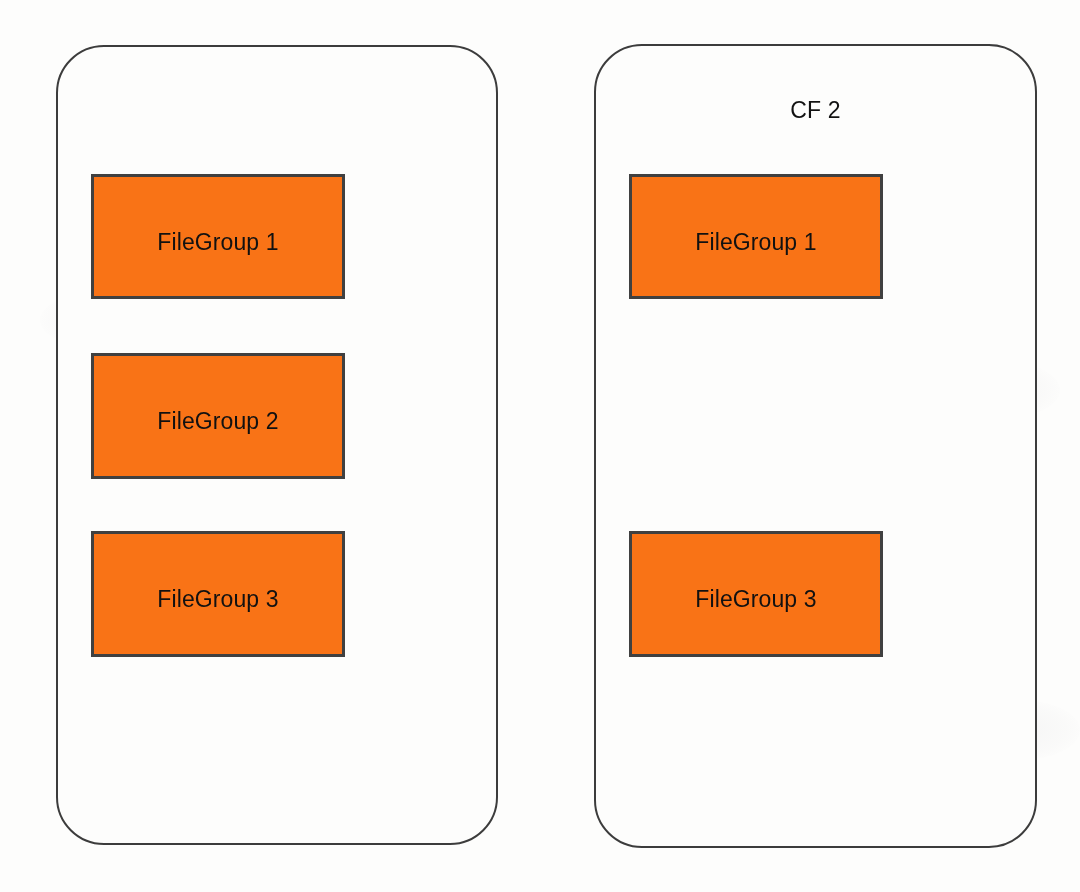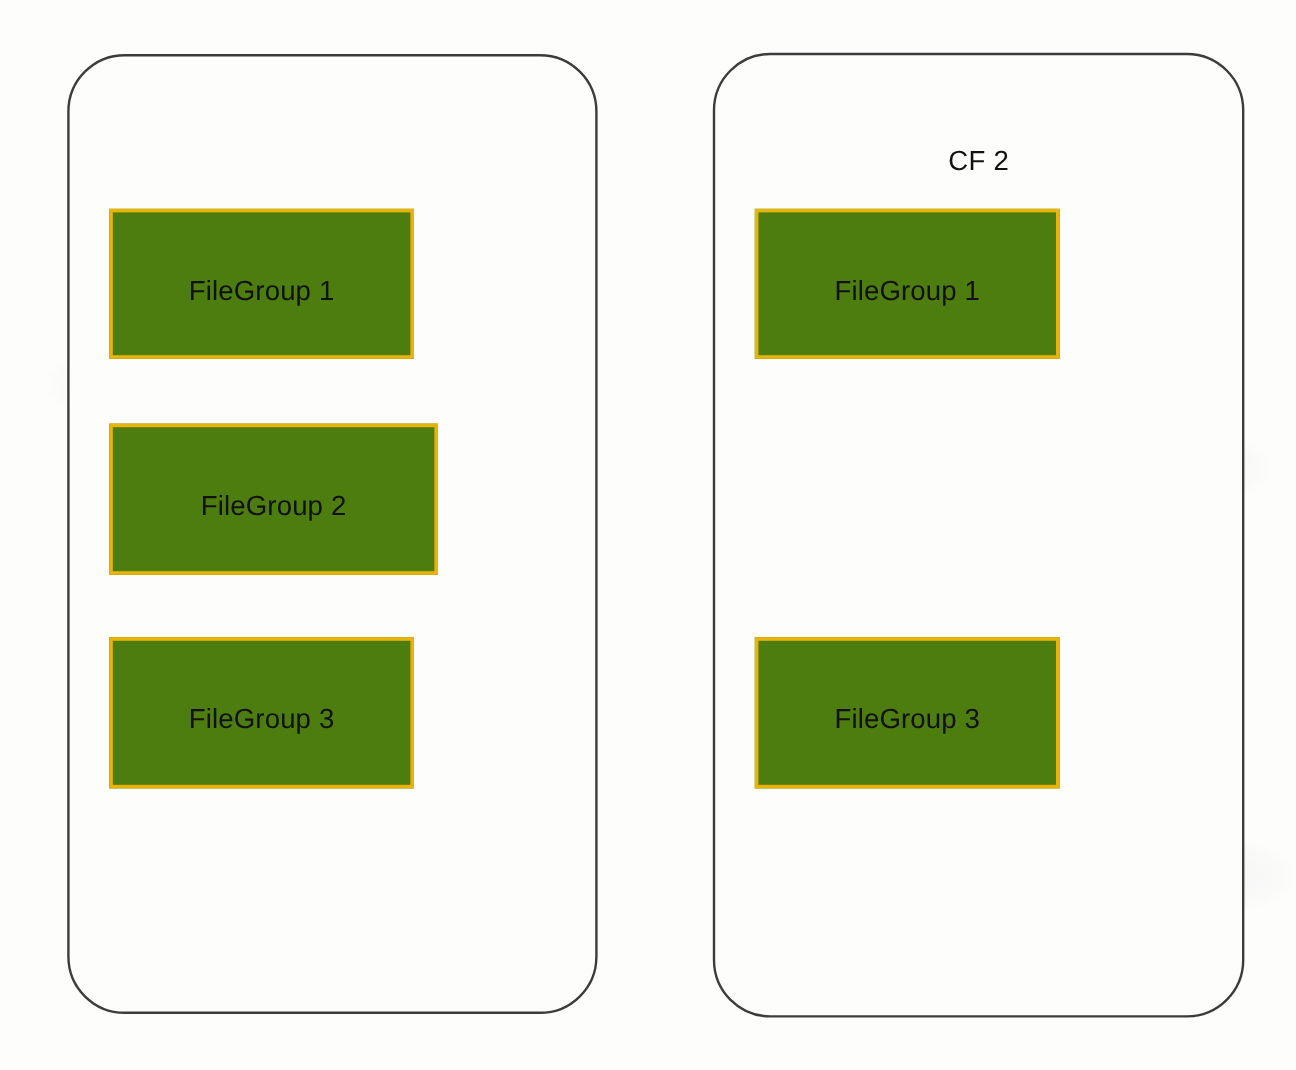--- a/index.html
+++ b/index.html
@@ -52,22 +52,22 @@
     line-height: 23px;
     letter-spacing: 0.2px;
     color: #121212;
     white-space: nowrap;
   }
 
   
   .filegroup-box {
     position: absolute;
     box-sizing: border-box;
-    background: #4d7c0f;
-    border: 3px solid #eab308;
+    background: #f97316;
+    border: 3px solid #404040;
     border-radius: 0;
   }
 
   .filegroup-label {
     position: absolute;
     left: 0;
     right: 0;
     text-align: center;
     font-size: 23px;
     line-height: 23px;
@@ -95,32 +95,32 @@
   <div class="smudge" style="left:960px; top:700px; width:120px; height:60px;"></div>
   <div class="smudge" style="left:600px; top:50px;  width:160px; height:55px;"></div>
 
   <div class="cf-panel" style="left:56px; top:45px; width:442px; height:800px;">
 
 
     <div class="filegroup-box" style="left:33px; top:127px; width:254px; height:125px;">
       <div class="filegroup-label" style="top:54px;">FileGroup 1</div>
     </div>
 
-    <div class="filegroup-box" style="left:33px; top:306px; width:274px; height:126px;">
+    <div class="filegroup-box" style="left:33px; top:306px; width:254px; height:126px;">
       <div class="filegroup-label" style="top:54px;">FileGroup 2</div>
     </div>
 
     <div class="filegroup-box" style="left:33px; top:484px; width:254px; height:126px;">
       <div class="filegroup-label" style="top:54px;">FileGroup 3</div>
     </div>
   </div>
 
   <div class="cf-panel" style="left:594px; top:44px; width:443px; height:804px;">
 
-    <div class="cf-title" style="top:53px;margin-top:24px;">CF 2</div>
+    <div class="cf-title" style="top:53px;">CF 2</div>
 
     <div class="filegroup-box" style="left:33px; top:128px; width:254px; height:125px;">
       <div class="filegroup-label" style="top:54px;">FileGroup 1</div>
     </div>
 
     <div class="filegroup-slot-empty" style="left:33px; top:307px; width:254px; height:126px;"></div>
 
     <div class="filegroup-box" style="left:33px; top:485px; width:254px; height:126px;">
       <div class="filegroup-label" style="top:54px;">FileGroup 3</div>
     </div>

